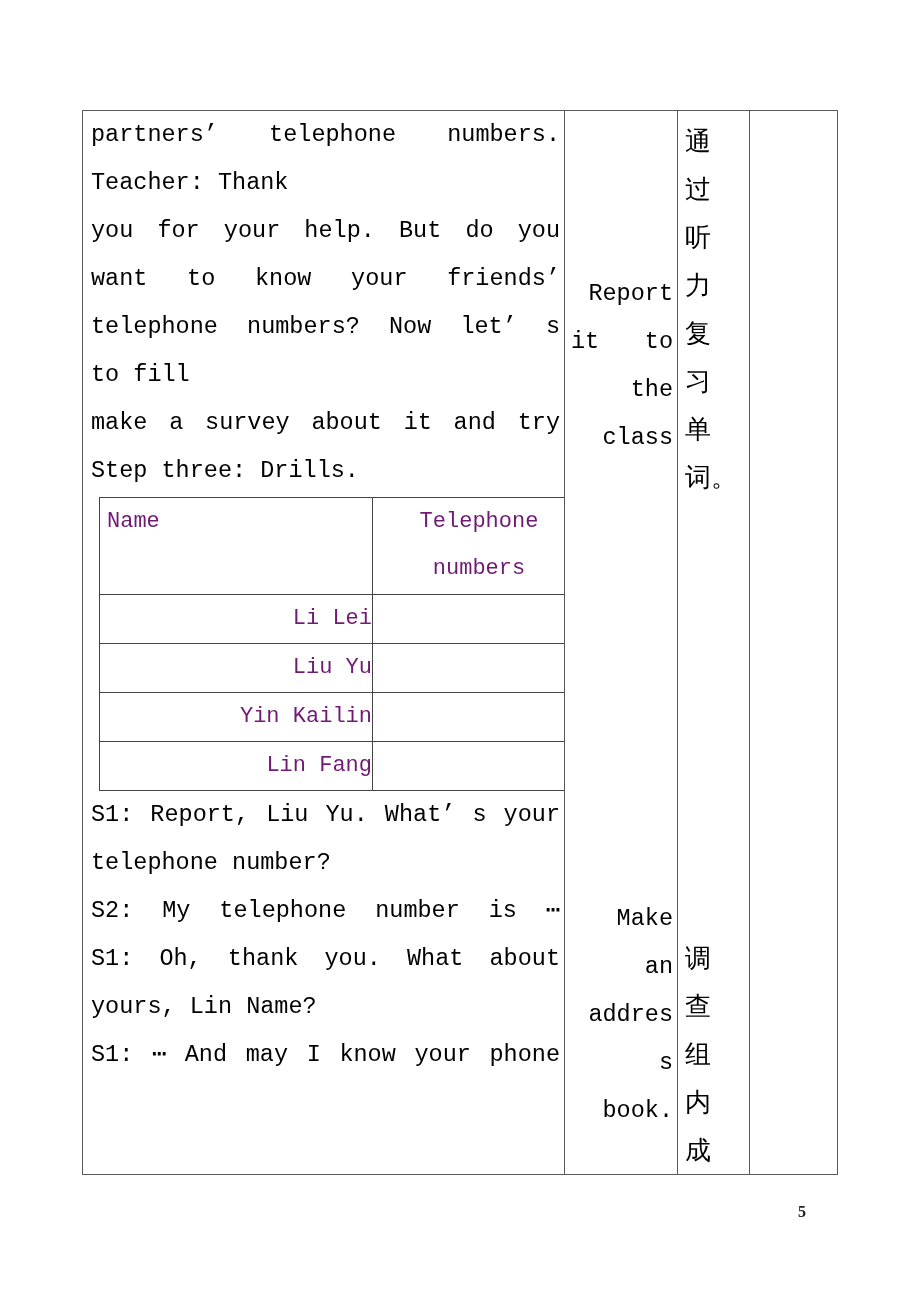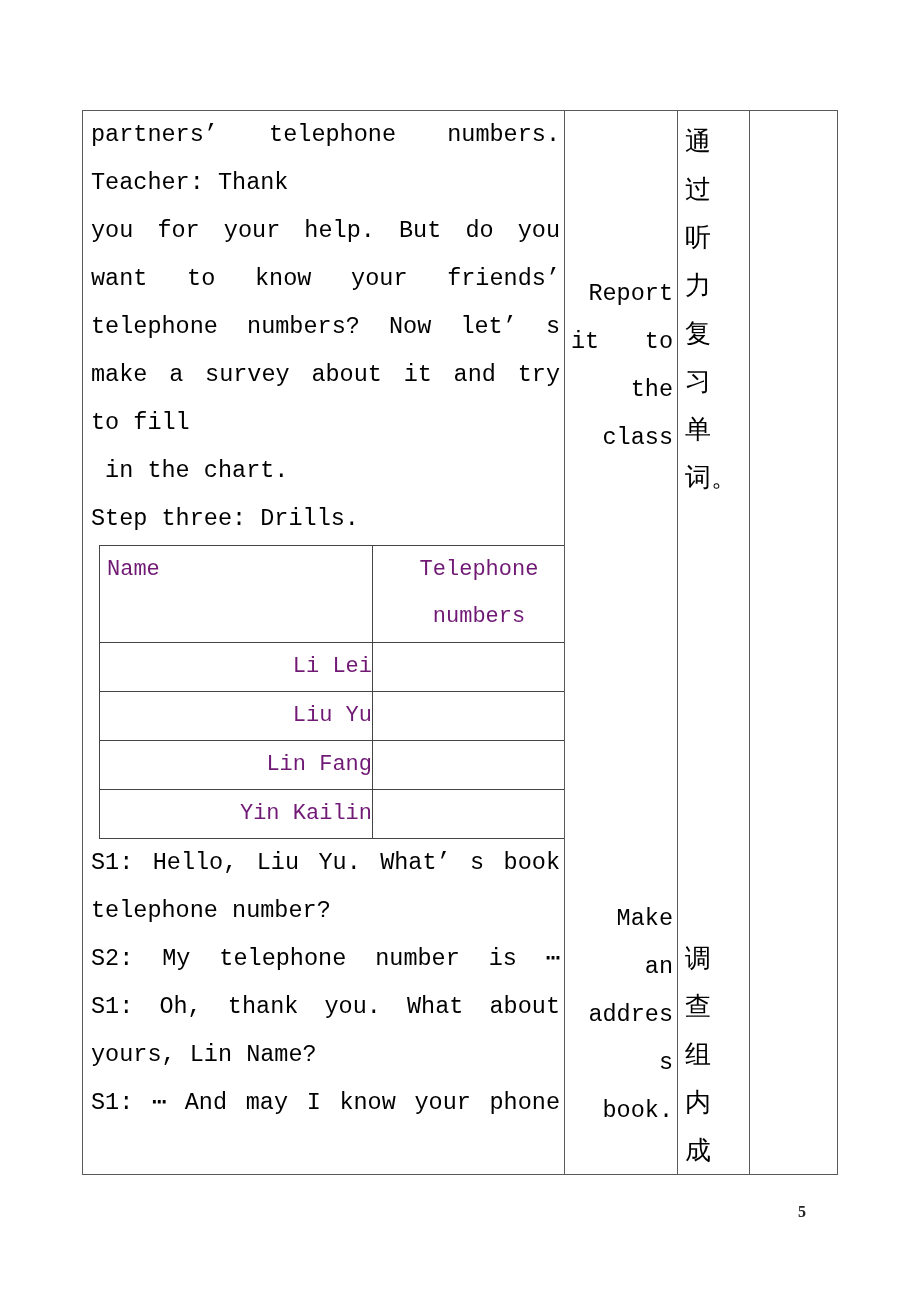--- a/index.html
+++ b/index.html
@@ -170,54 +170,53 @@
   <div class="lesson-table">
 
     <div class="col col-content">
       <div class="content-inner">
 
         <div class="tline justify">partners’  telephone numbers.</div>
         <div class="tline">Teacher: Thank</div>
         <div class="tline justify">you for your help. But do you</div>
         <div class="tline justify">want to know your friends’</div>
         <div class="tline justify">telephone numbers? Now let’ s</div>
+        <div class="tline">to fill</div>
         <div class="tline justify">make a survey about it and try</div>
-        <div class="tline">to fill</div>
-        <div class="tline"> in the chart.</div>
         <div class="tline">Step three: Drills.</div>
 
         <table class="survey-table">
           <tbody>
             <tr class="head">
               <td class="c1">Name</td>
               <td class="c2">
                   <span class="hd2">Telephone</span>
                   <span class="hd2">numbers</span>
                 </td>
             </tr>
             <tr class="body">
               <td class="c1">Li Lei</td>
               <td class="c2"></td>
             </tr>
             <tr class="body">
               <td class="c1">Liu Yu</td>
               <td class="c2"></td>
             </tr>
             <tr class="body">
+              <td class="c1">Yin Kailin</td>
+              <td class="c2"></td>
+            </tr>
+            <tr class="body">
               <td class="c1">Lin Fang</td>
-              <td class="c2"></td>
-            </tr>
-            <tr class="body">
-              <td class="c1">Yin Kailin</td>
               <td class="c2"></td>
             </tr>
           </tbody>
         </table>
 
-        <div class="tline justify">S1: Hello, Liu Yu. What’ s book</div>
+        <div class="tline justify">S1: Report, Liu Yu. What’ s your</div>
         <div class="tline">telephone number?</div>
         <div class="tline justify">S2: My telephone number is ⋯</div>
         <div class="tline justify">S1: Oh, thank you. What about</div>
         <div class="tline">yours, Lin Name?</div>
         <div class="tline justify">S1: ⋯ And may I know your phone</div>
 
       </div>
     </div>
 
     <div class="col col-purpose">

